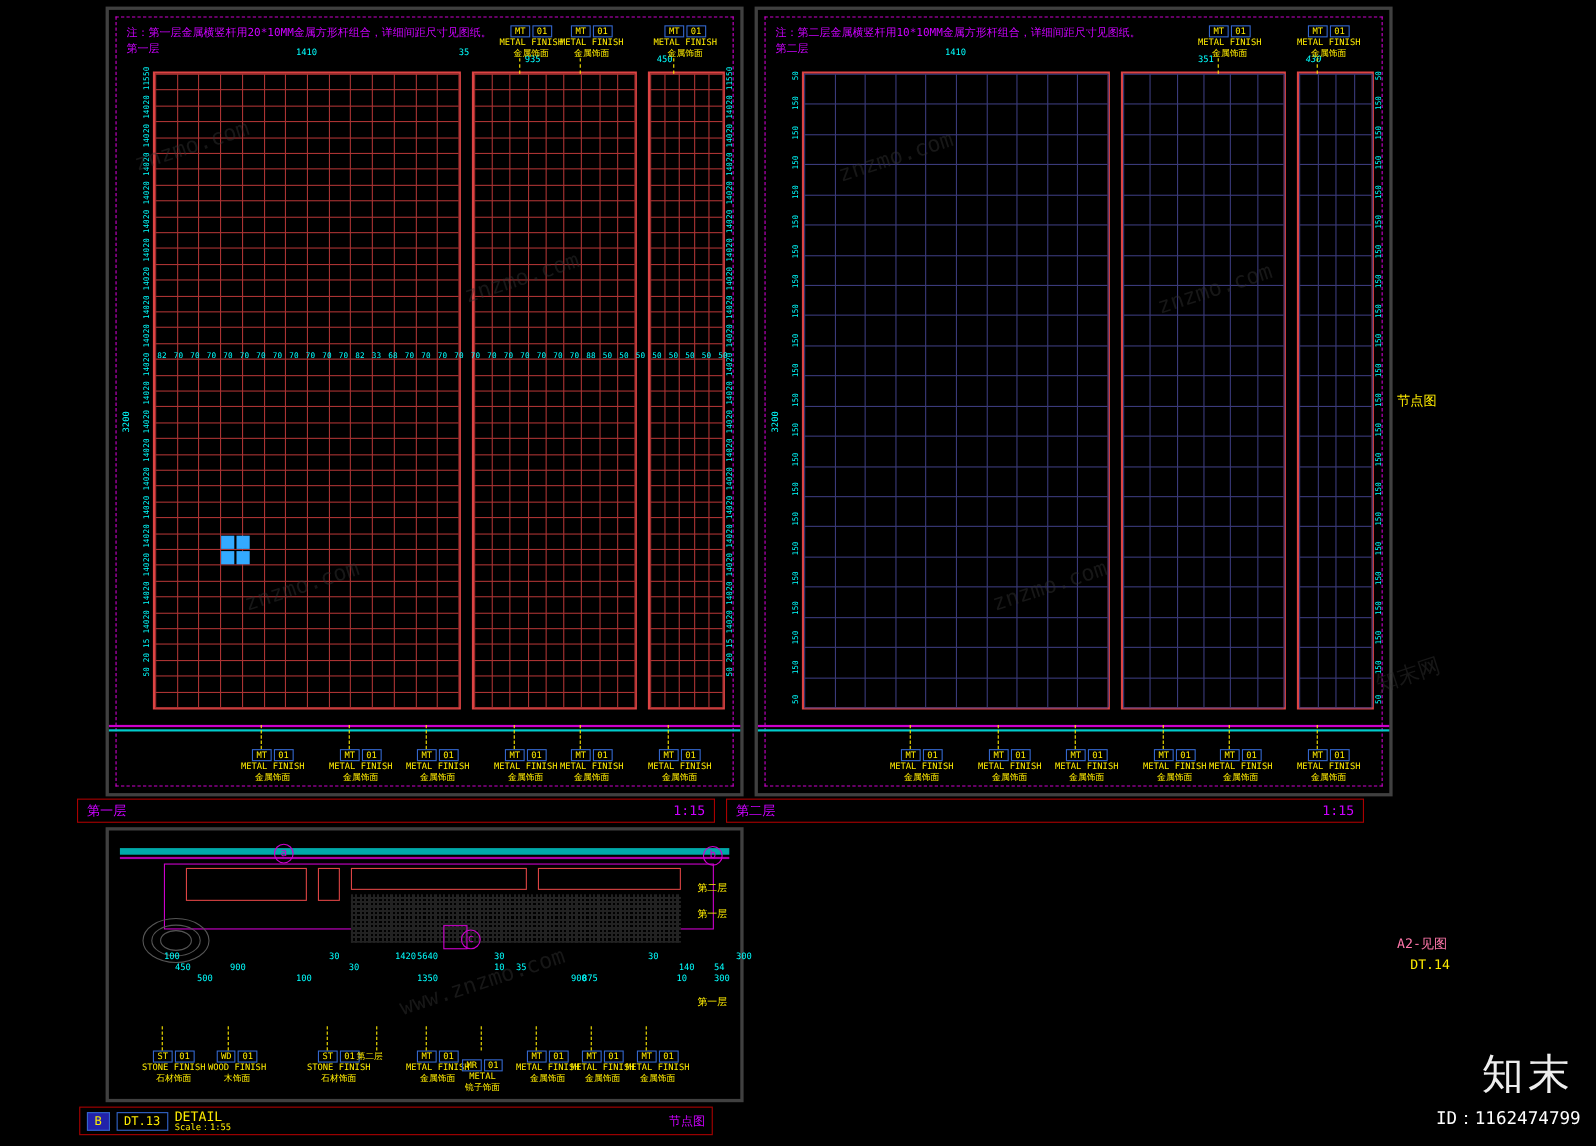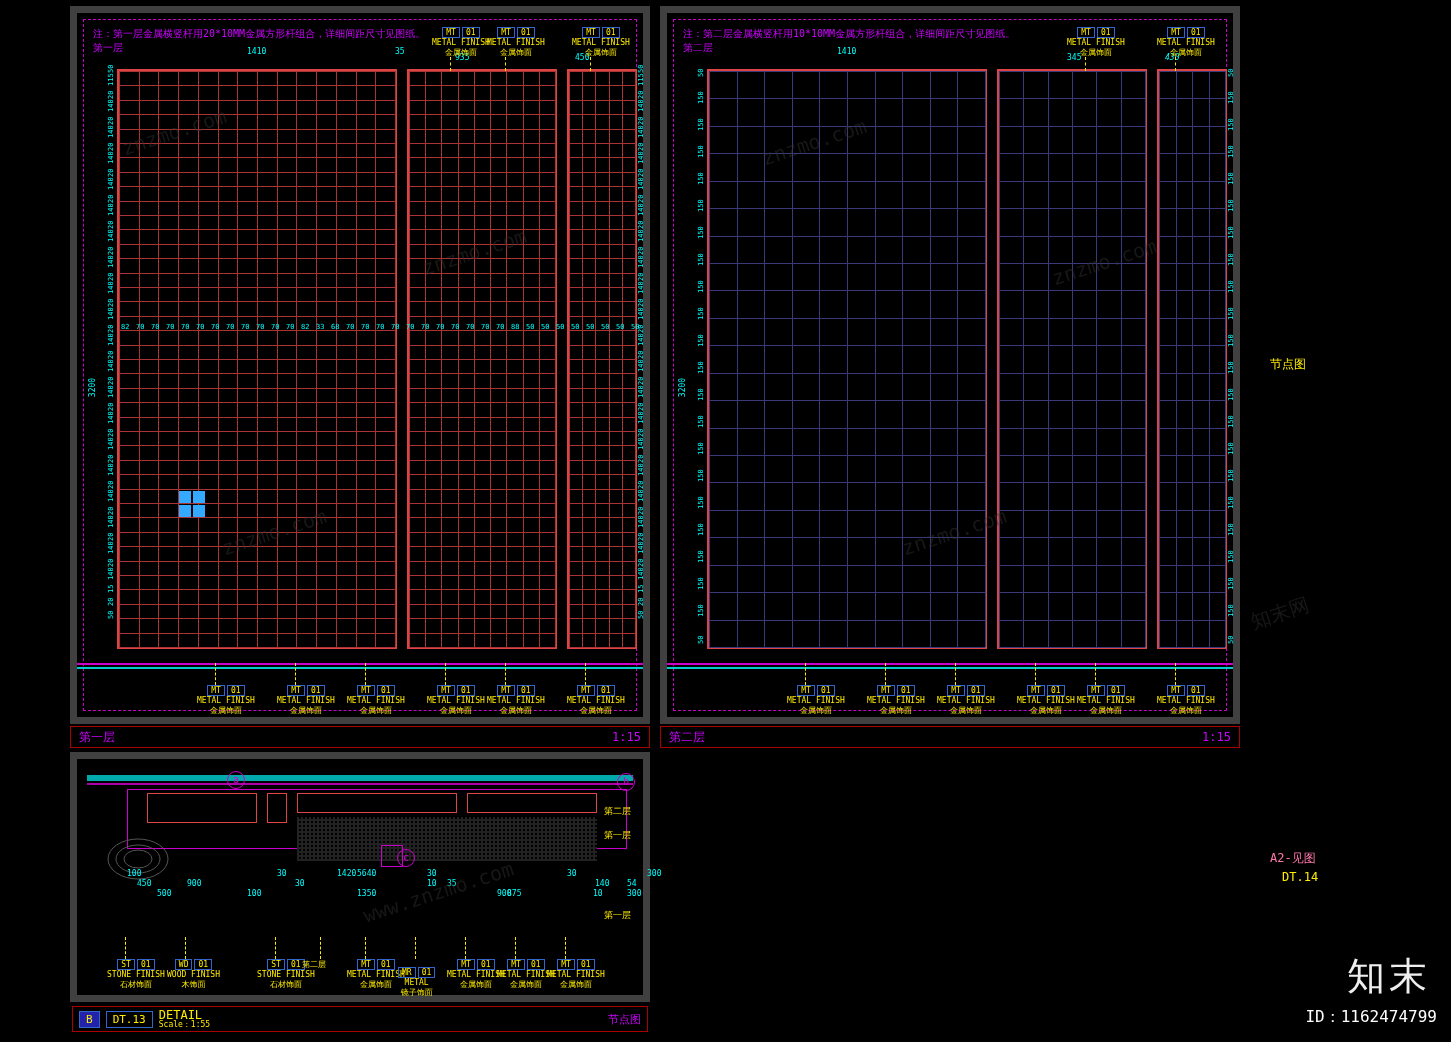--- a/index.html
+++ b/index.html
@@ -1,17 +1,17 @@
 <!DOCTYPE html>
 <html><head>
 <meta charset="utf-8">
 <style>
   * { box-sizing: border-box; margin: 0; padding: 0; }
   body { background:#000; font-family: "SimSun", "Microsoft YaHei", monospace; font-size:9px; color:#fff; width:1451px; height:1042px; position:relative; overflow:hidden; }
-  .panel { position:absolute; border:7px solid #404040; }
+  .panel { position:absolute; border:3px solid #404040;margin-left:26px; }
   .dashbox { position:absolute; border:1.5px dashed #c0c; }
   .note { color:#c0f; font-size:10px; position:absolute; white-space:nowrap; }
   .grid { position:absolute; inset:0; }
   .grid .h,.grid .v { position:absolute; background:#a33; }
   .grid2 .h,.grid2 .v { background:#3a3a7a; }
   .floor { position:absolute; left:0; right:0; height:28px; }
   .floorline { position:absolute; left:0; right:0; height:2px; top:10px; }
   .tag { position:absolute; bottom:2px; text-align:center; color:#8ac; font-size:8px; white-space:nowrap; }
   .tag .b { display:inline-block; border:1px solid #36c; padding:0 3px; margin:0 1px; color:#ffec00; }
   .tag .lbl { color:#ffec00; font-size:8px; }
@@ -410,21 +410,21 @@
   <span>第一层</span>
   <span>1:15</span>
 </div>
 
 <div class="panel" style="left:660px; top:6px; width:580px; height:718px;">
   <div class="dashbox" style="left:6px; top:6px; right:6px; bottom:6px;"></div>
   <div class="note" style="left:16px; top:14px;">注：第二层金属横竖杆用10*10MM金属方形杆组合，详细间距尺寸见图纸。</div>
   <div class="note" style="left:16px; top:28px;">第二层</div>
 
   <div class="dimtxt" style="left:170px; top:34px;">1410</div>
-  <div class="dimtxt" style="left:400px; top:40px;">345</div>
+  <div class="dimtxt" style="left:400px; top:40px;">351</div>
   <div class="dimtxt" style="left:498px; top:40px;font-style:italic;">430</div>
   <div class="dimtxt" style="left:6px; top:370px; transform:rotate(-90deg);">3200</div>
 
   <div id="rtoptags"></div>
 
   <div class="gridpanel" style="left:40px; top:56px; width:280px; height:580px;">
     <div class="grid grid2" id="gR1">
         <div class="h" style="left: 0px; right: 0px; height: 1px; top: 0%;"></div>
         <div class="h" style="left: 0px; right: 0px; height: 1px; top: 4.7619%;"></div>
         <div class="h" style="left: 0px; right: 0px; height: 1px; top: 9.52381%;"></div>

